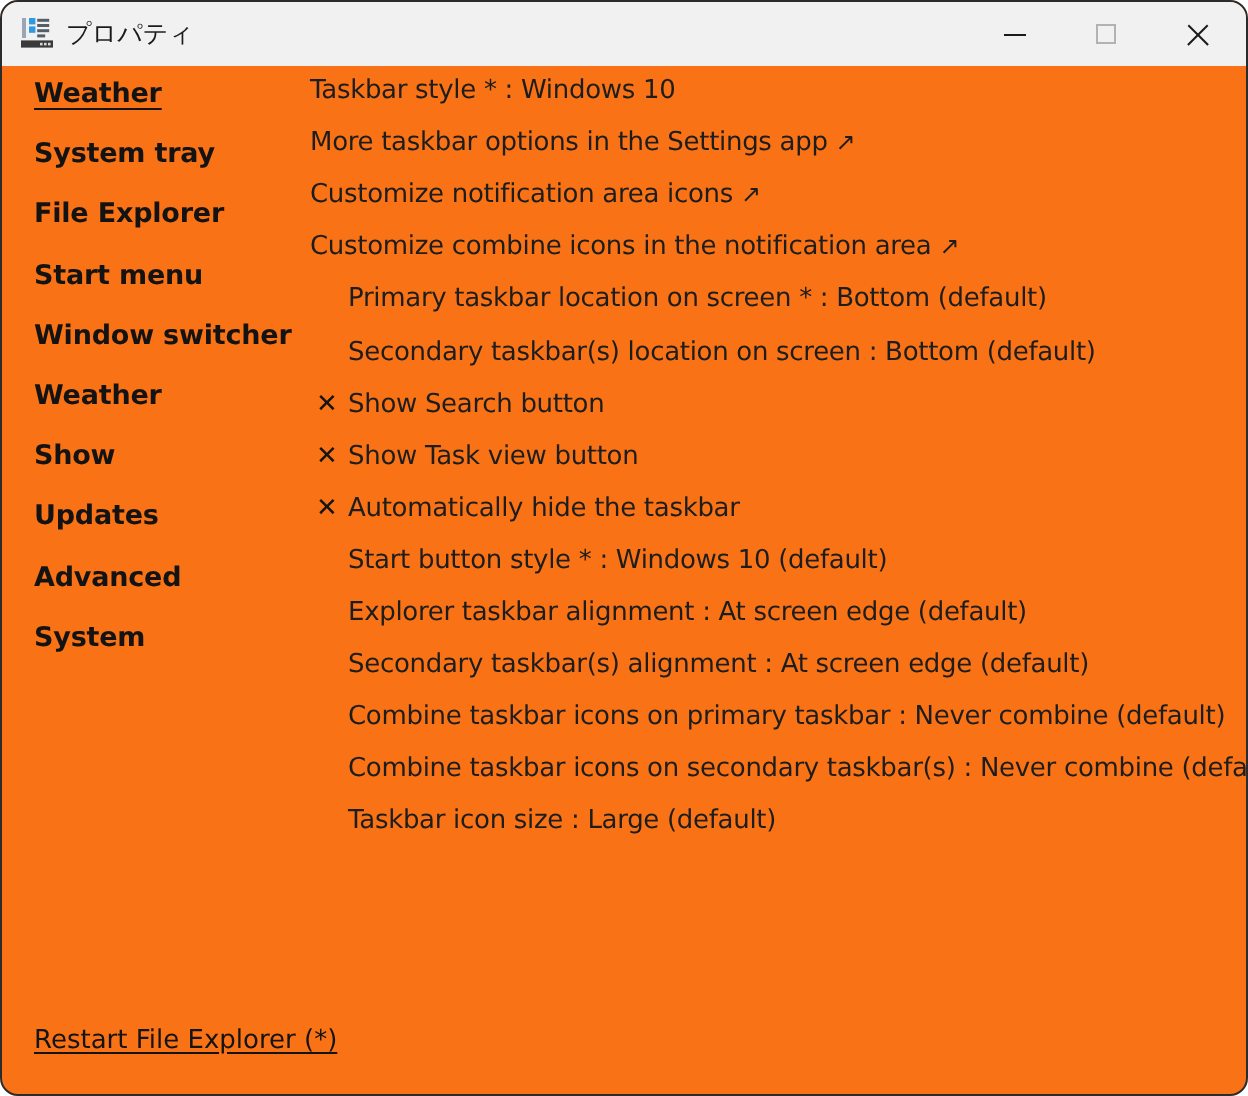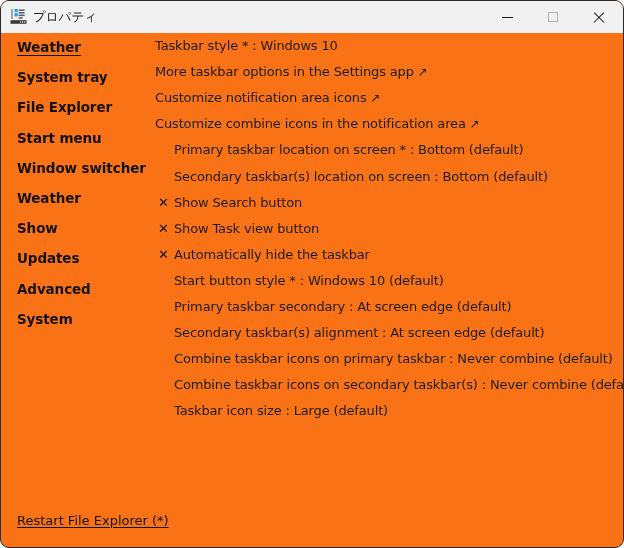--- a/index.html
+++ b/index.html
@@ -217,21 +217,21 @@
       <div class="row" style="top: 83.3px;"><span>Customize combine icons in the notification area</span> <span class="ext-arrow">↗</span></div>
       <div class="row indent" style="top: 109.4px; text-align: right;"><span>Primary taskbar location on screen * : Bottom (default)</span></div>
       <div class="row indent" style="top: 135.5px;"><span>Secondary taskbar(s) location on screen : Bottom (default)</span></div>
       <div class="check-x" style="top: 161.6px;">✕</div>
       <div class="row indent" style="top: 161.6px;"><span>Show Search button</span></div>
       <div class="check-x" style="top: 187.7px;">✕</div>
       <div class="row indent" style="top: 187.7px;"><span>Show Task view button</span></div>
       <div class="check-x" style="top: 213.8px;">✕</div>
       <div class="row indent" style="top: 213.8px;"><span>Automatically hide the taskbar</span></div>
       <div class="row indent" style="top: 239.9px;"><span>Start button style * : Windows 10 (default)</span></div>
-      <div class="row indent" style="top: 266px;"><span>Primary taskbar secondary : At screen edge (default)</span></div>
+      <div class="row indent" style="top: 266px;"><span>Explorer taskbar alignment : At screen edge (default)</span></div>
       <div class="row indent" style="top: 292.1px;"><span>Secondary taskbar(s) alignment : At screen edge (default)</span></div>
       <div class="row indent" style="top: 318.2px;"><span>Combine taskbar icons on primary taskbar : Never combine (default)</span></div>
       <div class="row indent" style="top: 344.3px;"><span>Combine taskbar icons on secondary taskbar(s) : Never combine (default)</span></div>
       <div class="row indent" style="top: 370.4px;"><span>Taskbar icon size : Large (default)</span></div>
     </div>
 
   <div id="footer-link">Restart File Explorer (*)</div>
 
 </div>
 

